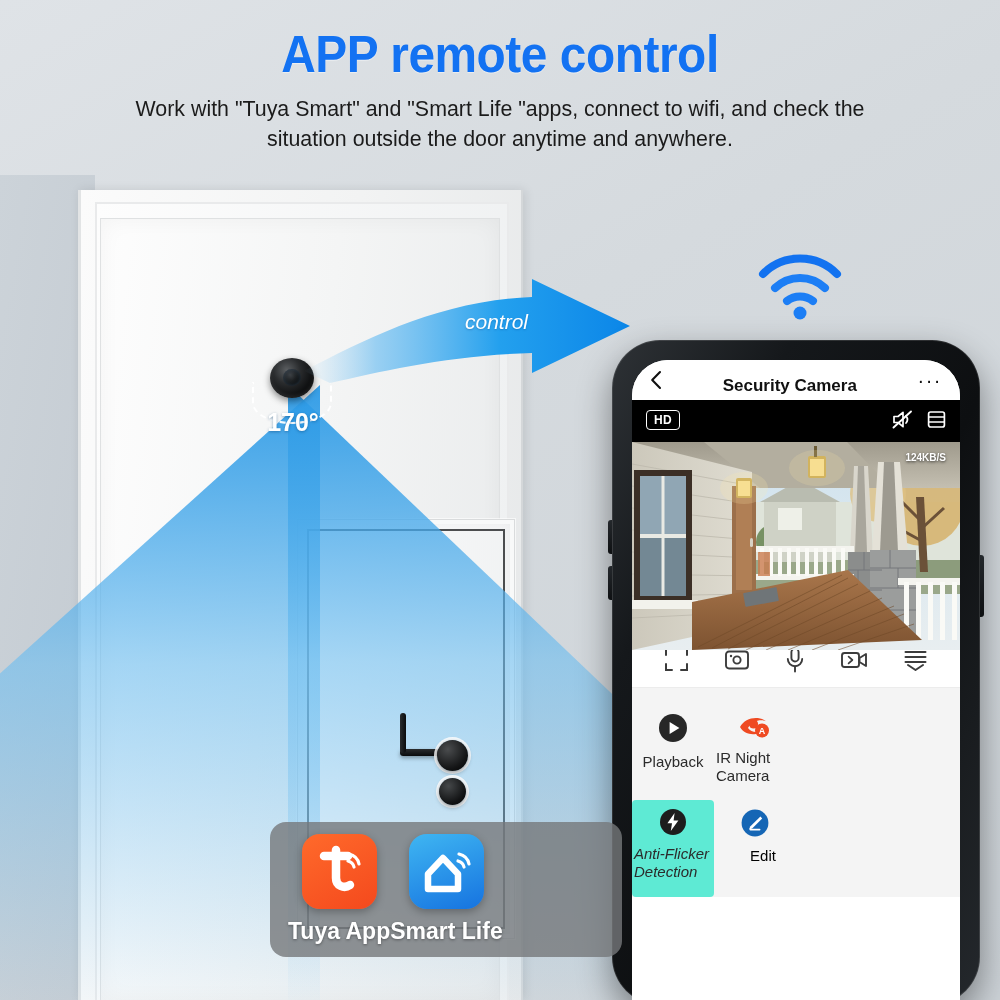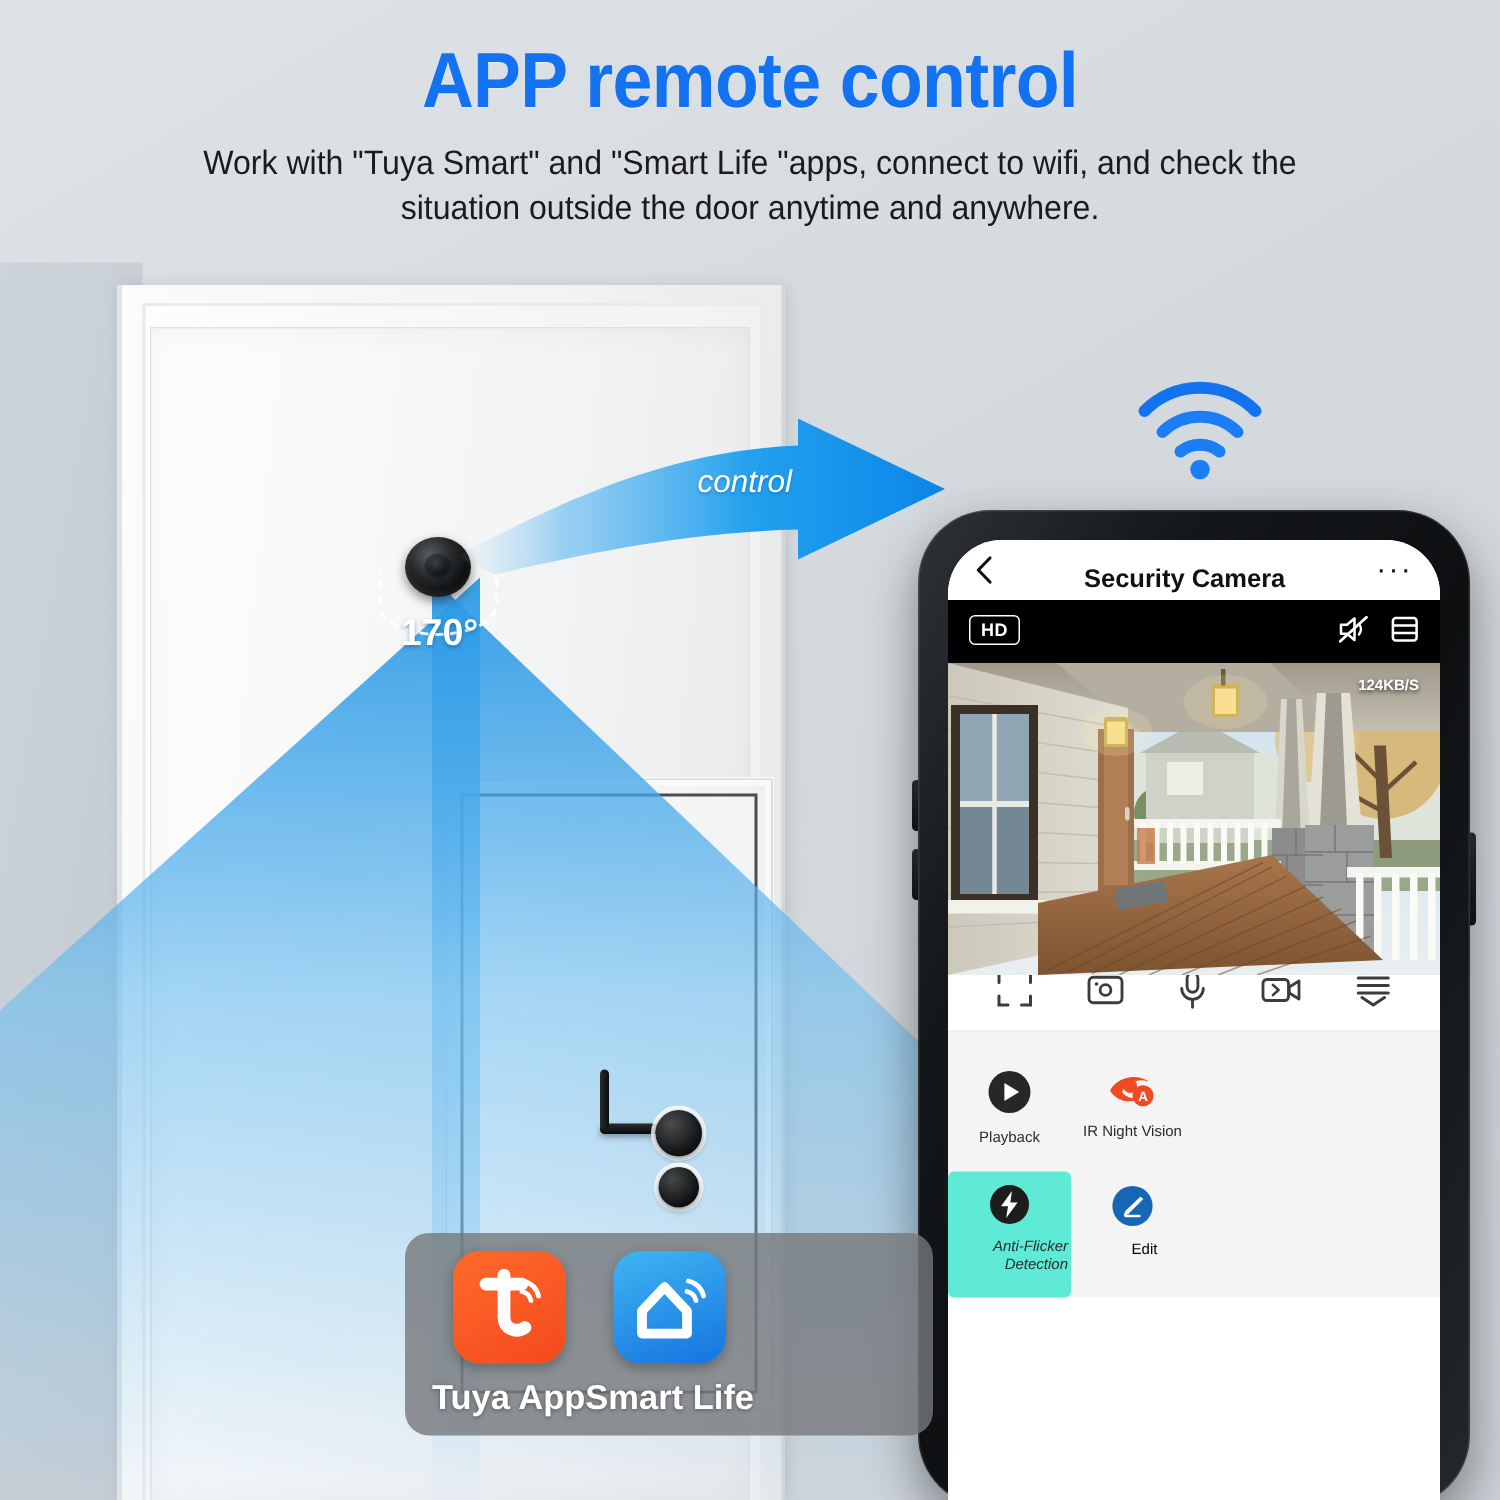--- a/index.html
+++ b/index.html
@@ -151,21 +151,21 @@
 
   
   #toolbar { height:56px; background:#fff; display:flex; align-items:center;
     justify-content:space-around; padding:0 14px; border-bottom:1px solid #ececec; }
 
   
   #features { background:#f4f4f4; padding:16px 0 0; }
   .frow { display:flex; }
   .fcell { width:25%; display:flex; flex-direction:column; align-items:center; gap:9px;
     padding:8px 2px 16px; }
-  .fcell .flabel { font-size:10px; color:#2b2b2b; text-align:right; line-height:1.18; }
+  .fcell .flabel { font-size:15px; color:#2b2b2b; text-align:left; line-height:1.18; }
   .fcell.edit .flabel { color:#000000;margin-left:16px; }
   .fcell.highlight { background:#5eead4; border-radius:4px;font-style:italic; }
 
   
   #badge { position:absolute; left:270px; top:822px; width:352px; height:135px; z-index:30;
     background:rgba(118,120,122,.80); border-radius:16px;
     display:flex; align-items:center; justify-content:flex-start; padding:14px 18px; }
   .logo-col { display:flex; flex-direction:column; align-items:center; gap:9px; }
   .logo-sq { width:75px; height:75px; border-radius:18px; position:relative;
     box-shadow:0 3px 8px rgba(0,0,0,.28); }
@@ -422,21 +422,21 @@
             </svg>
             <div class="flabel">Playback</div>
           </div>
           <div class="fcell">
             <svg width="34" height="28" viewBox="0 0 34 28">
               <path d="M2,15 C7,5.5 21,3 29,10 C25,6.5 14,8 10,16 C13.5,21 21,21.5 25,17 C21,24.5 7,24 2,15 Z" fill="#ef4a22"></path>
               <circle cx="15.5" cy="12" r="4.6" fill="#ef4a22"></circle>
               <circle cx="24" cy="18.5" r="7" fill="#ef4a22"></circle>
               <text x="24" y="22.2" font-size="9" font-weight="bold" fill="#fff" text-anchor="middle" font-family="Liberation Sans, sans-serif">A</text>
             </svg>
-            <div class="flabel">IR Night Vision</div>
+            <div class="flabel">IR Night Camera</div>
           </div>
         </div>
         <div class="frow">
           <div class="fcell highlight">
             <svg width="28" height="28" viewBox="0 0 28 28">
               <circle cx="14" cy="14" r="13" fill="#1d1d1d"></circle>
               <path d="M15.6,5 L8.4,15.2 L13,15.2 L11.8,23 L19.4,12.6 L14.6,12.6 Z" fill="#fff"></path>
             </svg>
             <div class="flabel">Anti-Flicker Detection</div>
           </div>

